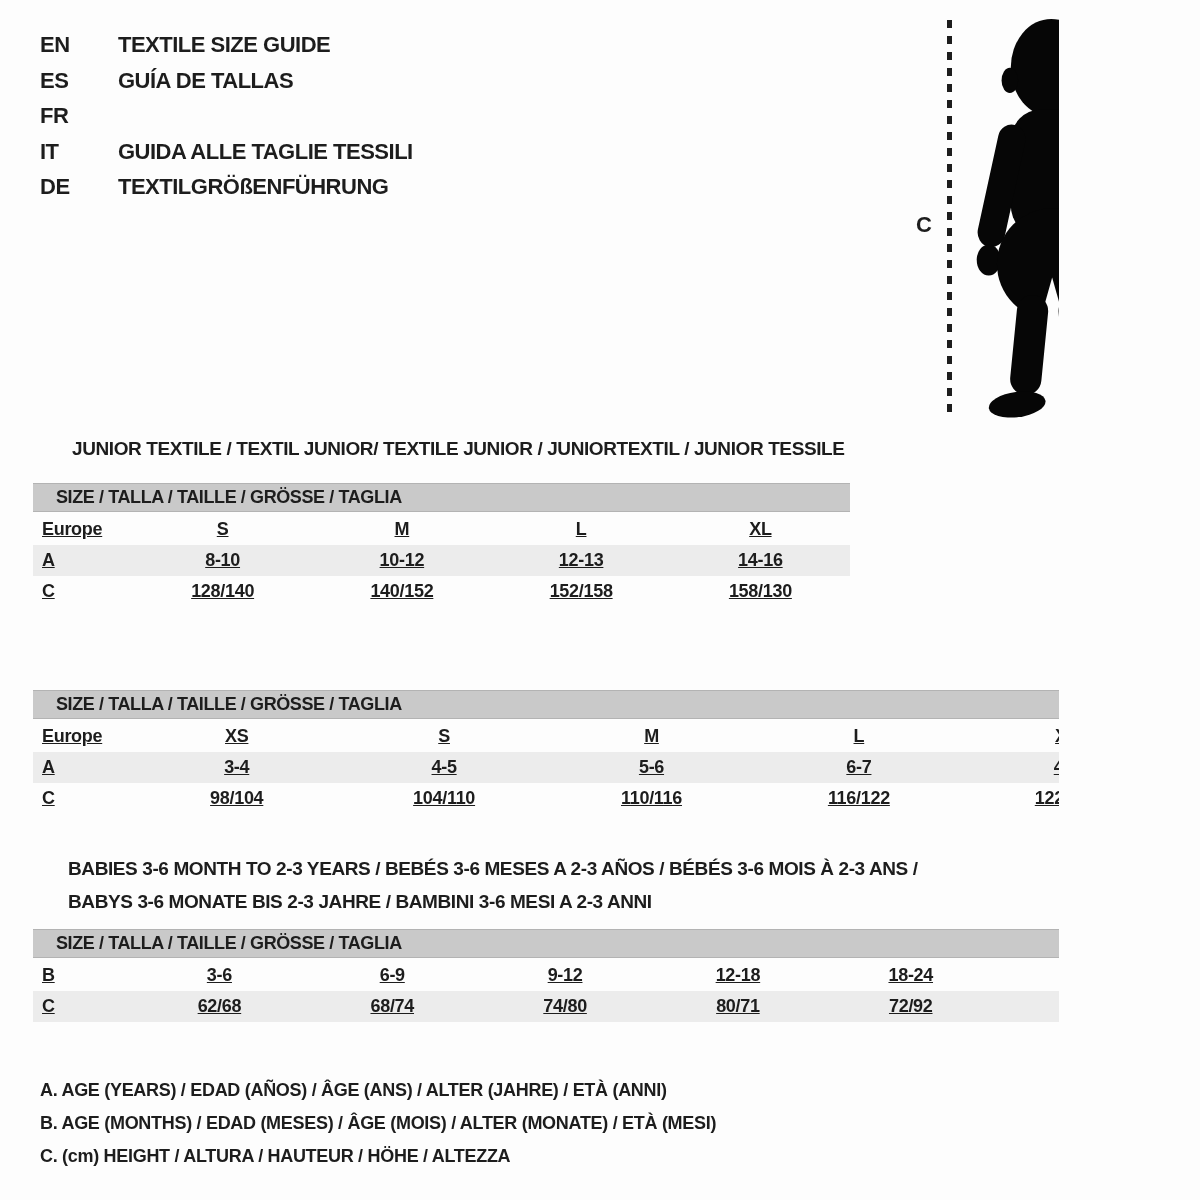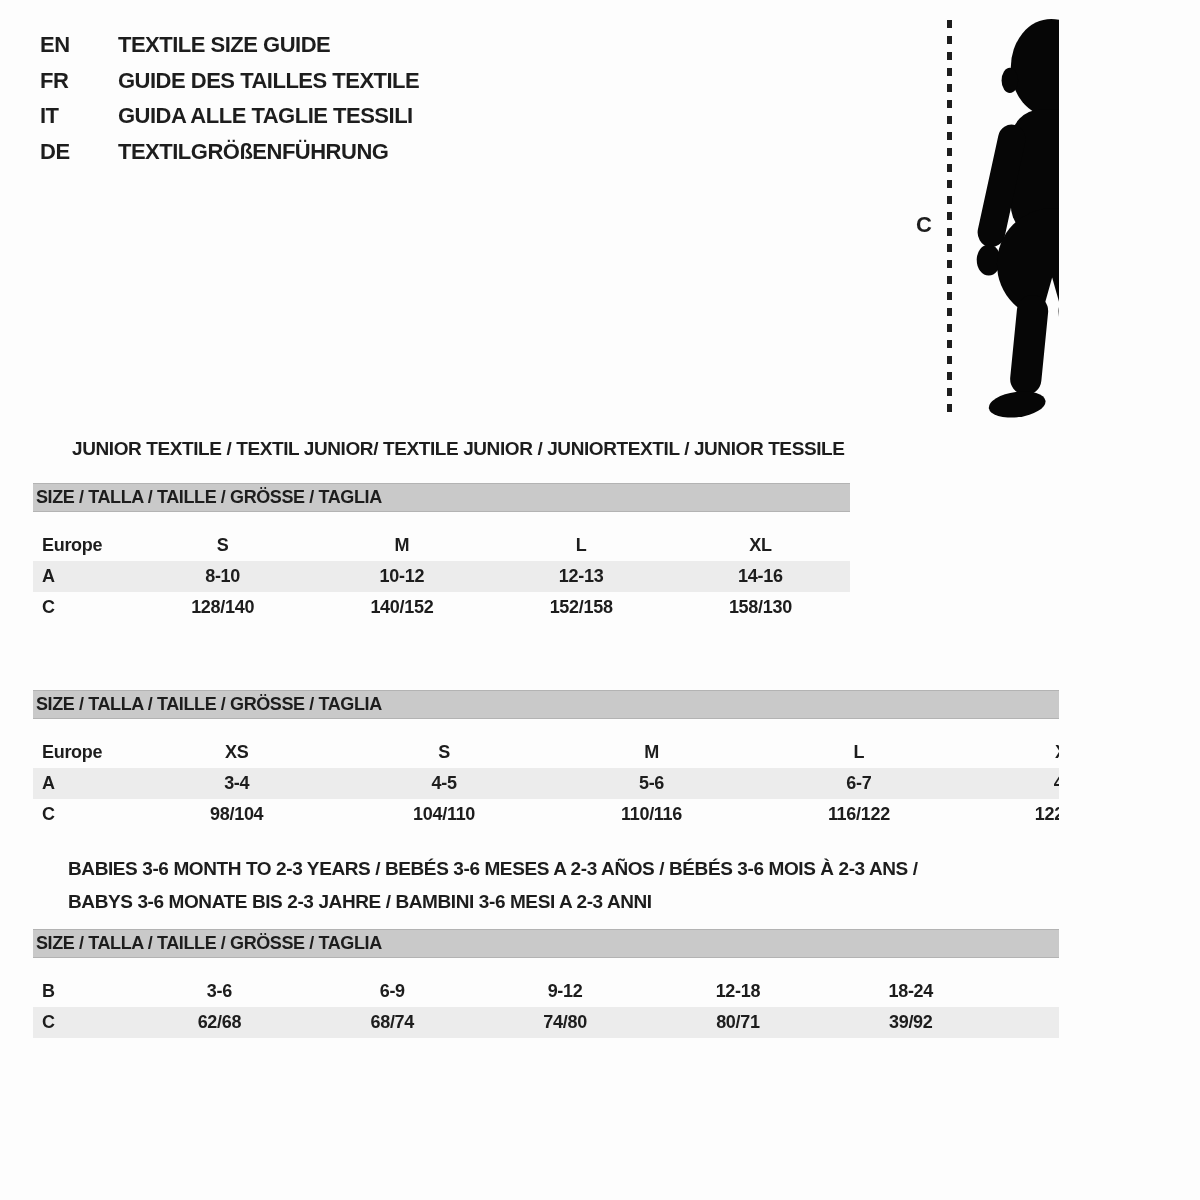--- a/index.html
+++ b/index.html
@@ -43,23 +43,23 @@
   .sub{font-size:12px;vertical-align:-4px;letter-spacing:-0.3px;}
 
   
   .size-table{position:absolute;left:33px;}
   .tbl-junior{top:483px;width:817px;}
   .tbl-children{top:690px;width:1137px;}
   .tbl-babies{top:929px;width:1137px;}
   .size-bar{height:29px;background:var(--table-header-bg);
     border-top:1px solid var(--table-header-border);
     border-bottom:1px solid var(--table-header-border);
-    display:flex;align-items:center;padding-left:3px;
+    display:flex;align-items:center;padding-left:23px;
     font-size:18px;letter-spacing:-0.4px;}
-  .rows{margin-top:18px;}
+  .rows{margin-top:2px;text-decoration:underline;}
   .trow{display:grid;height:31px;align-items:center;font-size:18px;letter-spacing:-0.3px;}
   .cols4{grid-template-columns:100px repeat(4,1fr);}
   .cols5{grid-template-columns:100px repeat(5,1fr);}
   .cols6{grid-template-columns:100px repeat(6,1fr);}
   .rlabel{padding-left:9px;text-align:left;}
   .cell{text-align:center;}
   .stripe{background:var(--row-stripe-bg);}
 
   
   .legend{position:absolute;left:40px;top:1074px;font-size:18px;line-height:33px;
@@ -69,22 +69,25 @@
 <body>
 
 <div class="canvas">
 
   <div class="lang-list">
     <div class="lang-row">
       <span>EN</span>
       <span>TEXTILE SIZE GUIDE</span>
     </div>
     <div class="lang-row">
+      <span>ES</span>
+      <span>GUÍA DE TALLAS</span>
+    </div>
+    <div class="lang-row">
       <span>FR</span>
-      <span>GUIDE DES TAILLES TEXTILE</span>
     </div>
     <div class="lang-row">
       <span>IT</span>
       <span>GUIDA ALLE TAGLIE TESSILI</span>
     </div>
     <div class="lang-row">
       <span>DE</span>
       <span>TEXTILGRÖßENFÜHRUNG</span>
     </div>
   </div>
@@ -183,20 +186,25 @@
         <span class="cell">12-18</span>
         <span class="cell">18-24</span>
         <span class="cell">24-36</span>
       </div>
       <div class="trow cols6 stripe">
         <span class="rlabel">C</span>
         <span class="cell">62/68</span>
         <span class="cell">68/74</span>
         <span class="cell">74/80</span>
         <span class="cell">80/71</span>
-        <span class="cell">39/92</span>
+        <span class="cell">72/92</span>
         <span class="cell">92/98</span>
       </div>
     </div>
   </div>
 
+  <div class="legend">
+    <div>A. AGE (YEARS) / EDAD (AÑOS) / ÂGE (ANS) / ALTER (JAHRE) / ETÀ (ANNI)</div>
+    <div>B. AGE (MONTHS) / EDAD (MESES) / ÂGE (MOIS) / ALTER (MONATE) / ETÀ (MESI)</div>
+    <div>C. (cm) HEIGHT / ALTURA / HAUTEUR / HÖHE / ALTEZZA</div>
+  </div>
 
 </div>
 
 </body></html>

